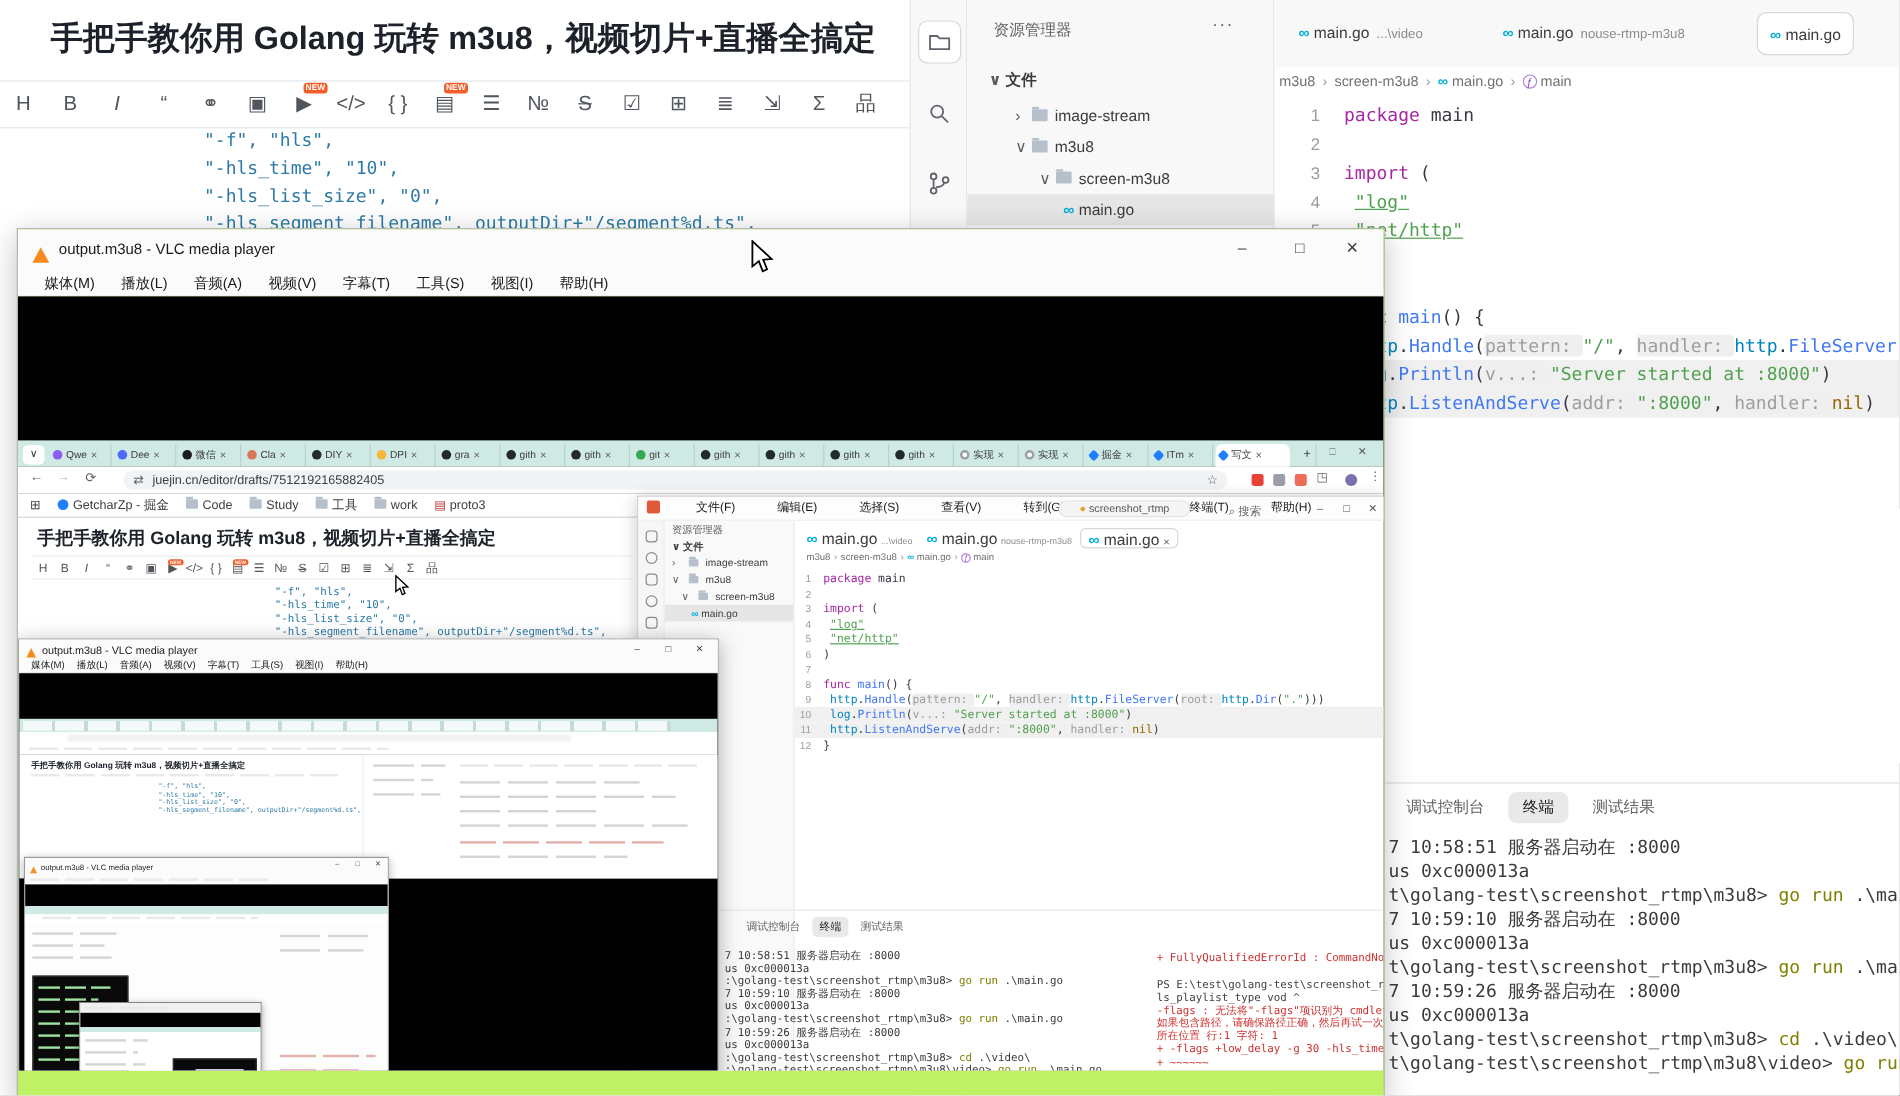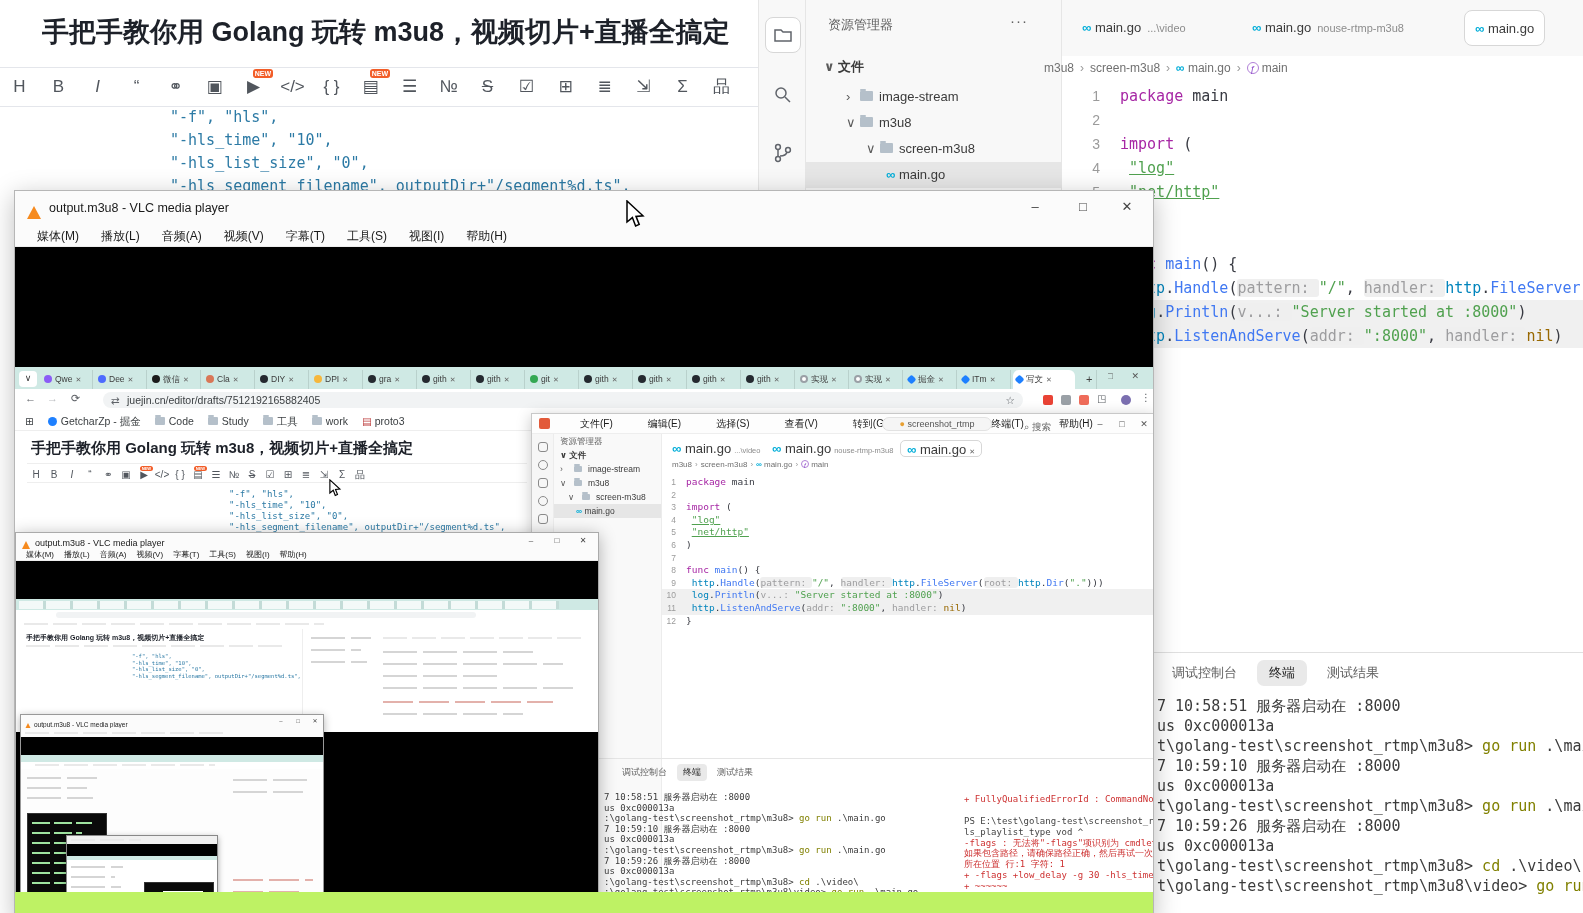--- a/index.html
+++ b/index.html
@@ -29,21 +29,21 @@
   .trow{height:26px;line-height:26px;position:relative;padding-left:40px}
   .trow.sel{background:#e6e6e6}
   .chev{display:inline-block;width:14px;color:#5a5a5a}
   .fldr{display:inline-block;width:13px;height:10px;background:#b5c0ca;border-radius:1px;margin-right:6px;position:relative;top:0}
   .fldr:before{content:"";position:absolute;top:-2px;left:0;width:6px;height:2px;background:#b5c0ca;border-radius:1px}
   .goi{color:#00ADD8;font-weight:700;font-style:normal}
   #vs-tabs{left:1062px;top:0;width:521px;height:56px;background:#f8f8f8}
   .vtab{position:absolute;top:10px;height:36px;line-height:36px;font-size:13px;color:#3b3b3b;padding:0 10px;border-radius:8px}
   .vtab .dim{color:#8c8c8c;font-size:11px;margin-left:6px}
   .vtab.on{background:#fff;border:1px solid #d7d7d7}
-  #bcrumb{left:1044px;top:58px;font-size:12px;color:#707070;height:20px;line-height:20px}
+  #bcrumb{left:1066px;top:58px;font-size:12px;color:#707070;height:20px;line-height:20px}
   .bsep{margin:0 6px;color:#9a9a9a}
   .fsym{display:inline-block;width:12px;height:12px;line-height:12px;text-align:center;border:1px solid #b180d7;color:#8a45c9;border-radius:50%;font-size:9px;margin-right:3px}
   #vs-code{left:1062px;top:84px;width:521px}
   .cl{height:24px;line-height:24px;font-size:15px}
   .cl.hl{background:#f0f0f0}
   .cl .ln{display:inline-block;width:38px;text-align:right;color:#9b9b9b;margin-right:20px;font-size:14px}
   .k{color:#a626a4}.s{color:#50a14f}.su{color:#50a14f;text-decoration:underline}
   .f{color:#4078f2}.g{color:#0184bc}.c{color:#986801}.p{color:#383a42}
   .h{color:#9d9d9f;background:#efefef;border-radius:3px}
   #vs-panelline{left:758px;top:652px;width:825px;height:1px;background:#e0e0e0}

